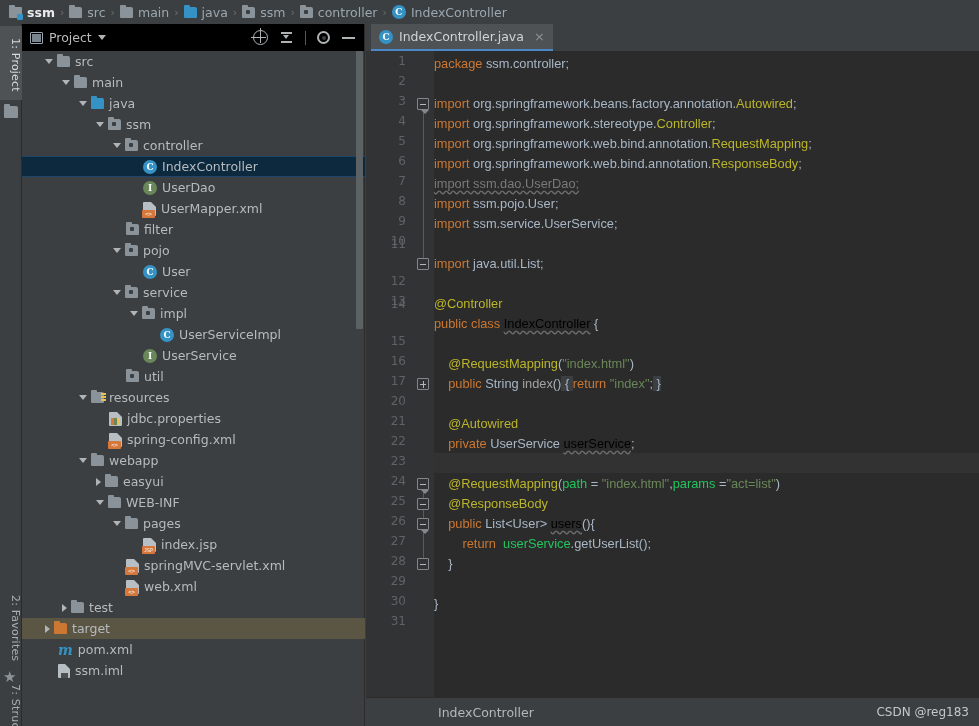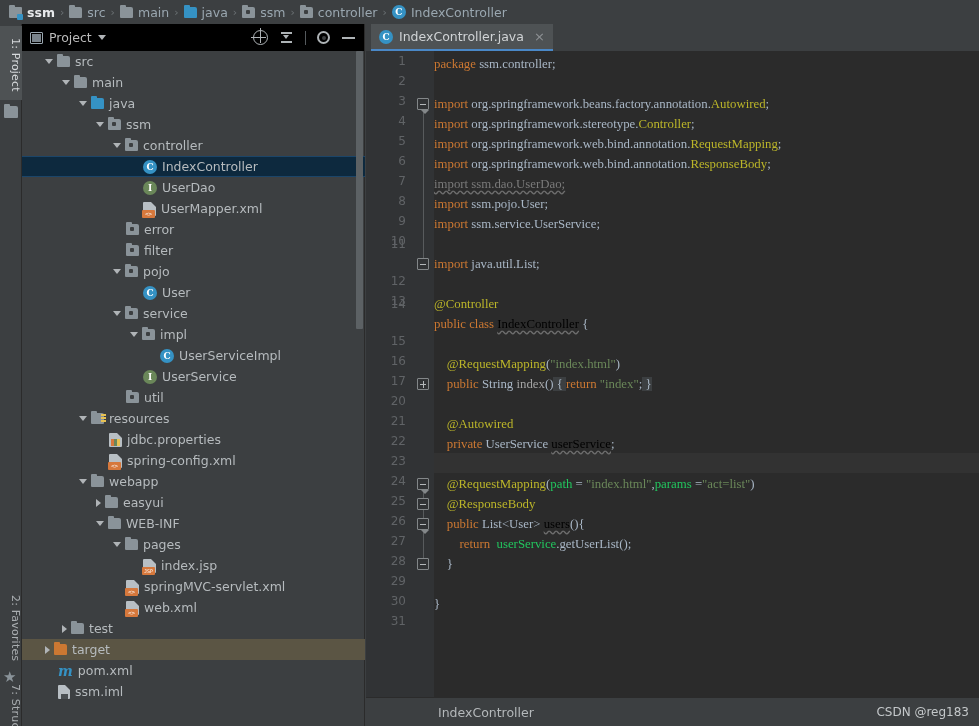--- a/index.html
+++ b/index.html
@@ -169,21 +169,21 @@
     position:absolute; left:3px; width:12px; height:12px;
     border:1px solid #838789; background:#313335; border-radius:1px;
   }
   .fold-box:before { content:""; position:absolute; left:2px; top:5px; width:6px; height:1px; background:#b4b8ba; }
   .fold-box.plus:after { content:""; position:absolute; left:5px; top:2px; width:1px; height:7px; background:#b4b8ba; }
   .fold-tip { position:absolute; left:7px; width:0;height:0;
     border-left:4px solid transparent;border-right:4px solid transparent;border-top:4px solid #838789; }
 
   .code {
     position:absolute; left:68px; top:0; width:545px; height:510px;
-    font-family:Liberation Serif, serif;
+    font-family:Liberation Sans, sans-serif;
     font-size:12.8px; line-height:20px; white-space:pre;
   }
   .cline { position:absolute; left:0; height:20px; line-height:20px; white-space:pre; }
   .row-hl { position:absolute; left:0; width:613px; height:20px; background:#323232; }
 
   .kw    { color:#cc7832; }
   .ann   { color:#bbb529; }
   .str   { color:#6a8759; }
   .fld   { color:#22c55e; }
   .plain { color:#a9b7c6; }
@@ -301,25 +301,20 @@
         </div>
         <div class="node" style="padding-left: 108px;">
           <span class="arrow none"></span>
           <span class="ic ic-iface node-ic">I</span>
           <span class="node-lb">UserDao</span>
         </div>
         <div class="node" style="padding-left: 108px;">
           <span class="arrow none"></span>
           <span class="ic ic-xml node-ic"></span>
           <span class="node-lb">UserMapper.xml</span>
-        </div>
-        <div class="node" style="padding-left: 91px;">
-          <span class="arrow none"></span>
-          <span class="ic ic-pkg node-ic"></span>
-          <span class="node-lb">error</span>
         </div>
         <div class="node" style="padding-left: 91px;">
           <span class="arrow none"></span>
           <span class="ic ic-pkg node-ic"></span>
           <span class="node-lb">filter</span>
         </div>
         <div class="node" style="padding-left: 91px;">
           <span class="arrow down"></span>
           <span class="ic ic-pkg node-ic"></span>
           <span class="node-lb">pojo</span>

